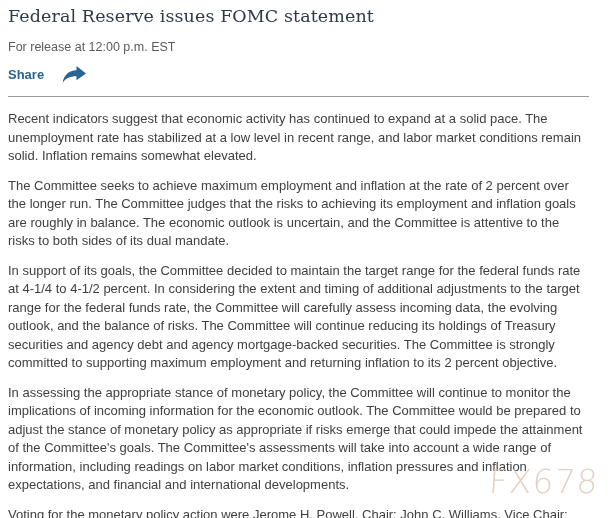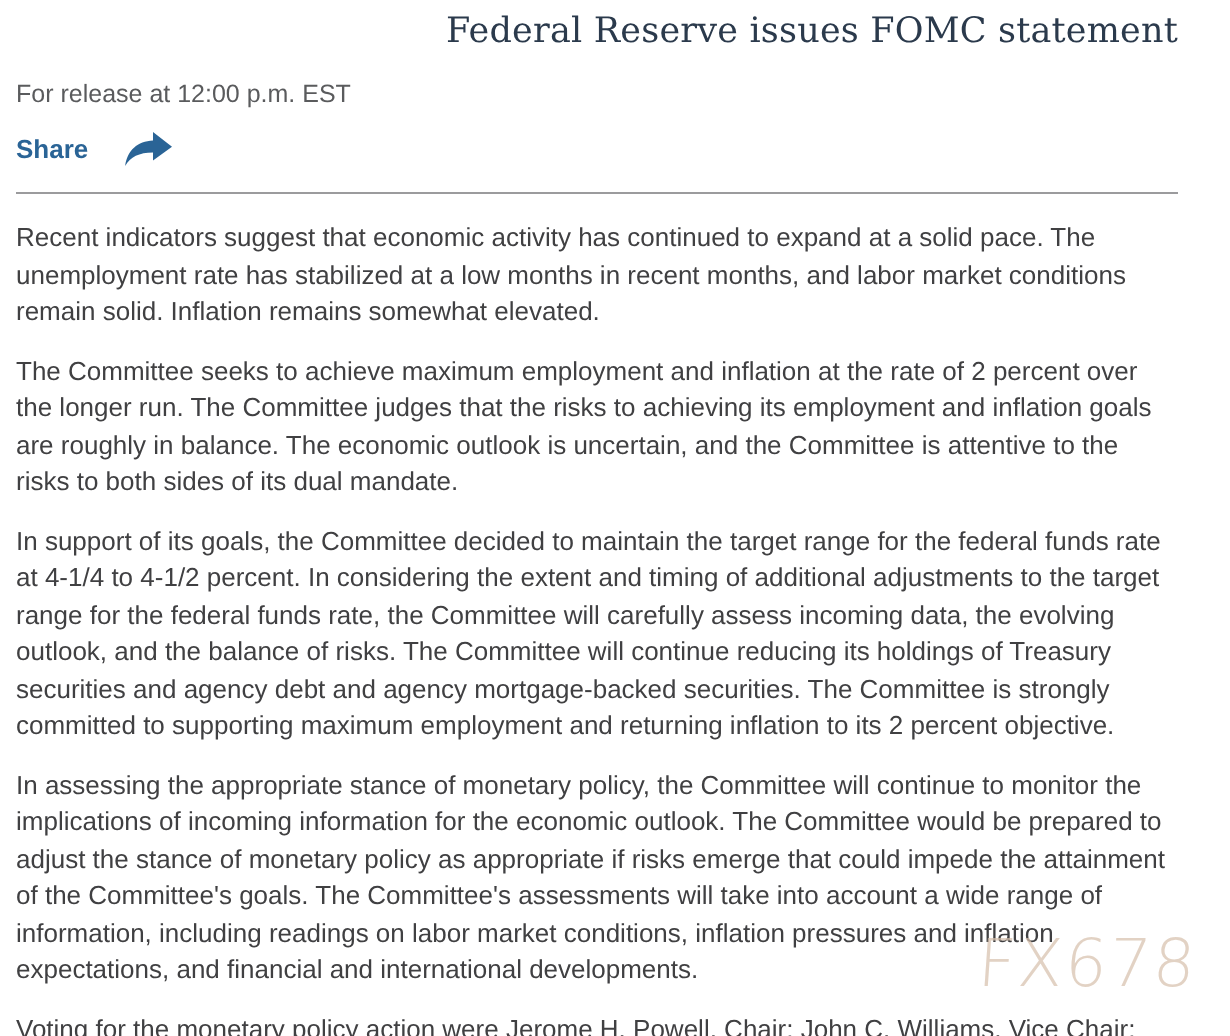--- a/index.html
+++ b/index.html
@@ -18,21 +18,20 @@
     font-family: "Liberation Sans", sans-serif;
   }
   .title {
     font-family: "DejaVu Serif", "Liberation Serif", serif;
     font-size: 17.5px;
     font-weight: 500;
     color: #2b3a4c;
     margin: 0 0 11px 0;
     line-height: 24px;
     letter-spacing: 0.1px;
-    text-align: right;
   }
   .meta {
     font-size: 12.5px;
     color: #5a5b5d;
     margin: 0 0 9px 0;
     line-height: 16px;
   }
   .share {
     display: inline-flex;
     align-items: center;
@@ -88,21 +87,21 @@
     <span class="icon">
       <svg width="24" height="17" viewBox="0 0 24 17" aria-hidden="true">
         <path d="M14.5 0 L24 7.4 L14.5 14.2 L14.5 10.2 C7.5 10.2 3.2 12.4 0.6 17 C1.6 9.3 6.8 4.6 14.5 4.3 Z" fill="#2a6496"></path>
       </svg>
     </span>
   </a>
 
   <hr class="divider">
 
   <div class="content">
-    <p>Recent indicators suggest that economic activity has continued to expand at a solid pace. The unemployment rate has stabilized at a low months in recent months, and labor market conditions remain solid. Inflation remains somewhat elevated.</p>
+    <p>Recent indicators suggest that economic activity has continued to expand at a solid pace. The unemployment rate has stabilized at a low level in recent range, and labor market conditions remain solid. Inflation remains somewhat elevated.</p>
     <p>The Committee seeks to achieve maximum employment and inflation at the rate of 2 percent over the longer run. The Committee judges that the risks to achieving its employment and inflation goals are roughly in balance. The economic outlook is uncertain, and the Committee is attentive to the risks to both sides of its dual mandate.</p>
     <p>In support of its goals, the Committee decided to maintain the target range for the federal funds rate at 4-1/4 to 4-1/2 percent. In considering the extent and timing of additional adjustments to the target range for the federal funds rate, the Committee will carefully assess incoming data, the evolving outlook, and the balance of risks. The Committee will continue reducing its holdings of Treasury securities and agency debt and agency mortgage-backed securities. The Committee is strongly committed to supporting maximum employment and returning inflation to its 2 percent objective.</p>
     <p>In assessing the appropriate stance of monetary policy, the Committee will continue to monitor the implications of incoming information for the economic outlook. The Committee would be prepared to adjust the stance of monetary policy as appropriate if risks emerge that could impede the attainment of the Committee's goals. The Committee's assessments will take into account a wide range of information, including readings on labor market conditions, inflation pressures and inflation expectations, and financial and international developments.</p>
     <p>Voting for the monetary policy action were Jerome H. Powell, Chair; John C. Williams, Vice Chair; Michael S. Barr; Michelle W. Bowman; Susan M. Collins; Lisa D. Cook; Austan D. Goolsbee; Philip N. Jefferson; Adriana D. Kugler; Alberto G. Musalem; Jeffrey R. Schmid; and Christopher J. Waller.</p>
   </div>
 
   <div class="watermark">FX678</div>
 
 </div>
 

